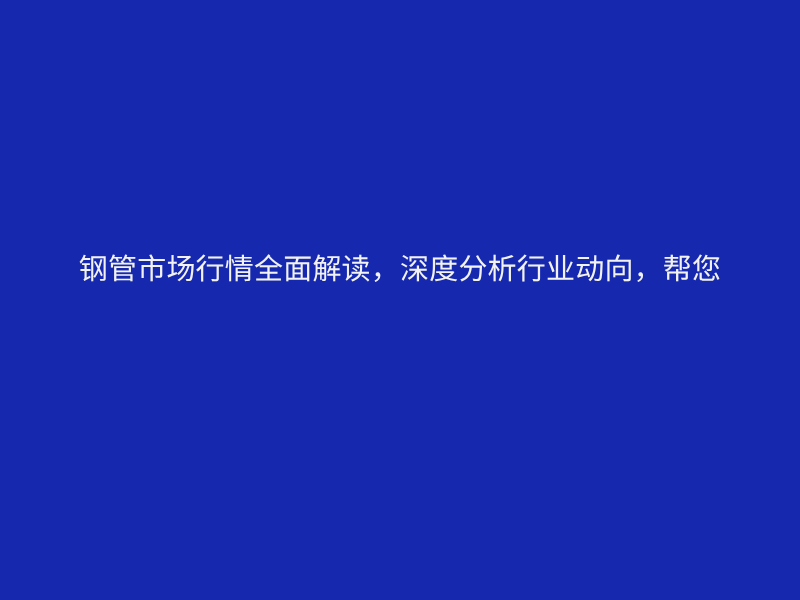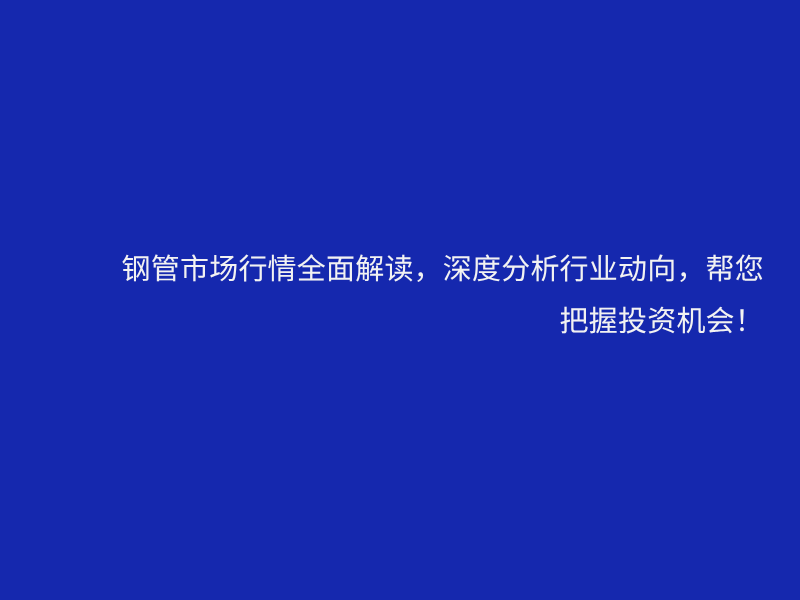--- a/index.html
+++ b/index.html
@@ -37,27 +37,25 @@
 
   .headline-line {
     display: block;
     color: #f2f2f2;
     font-family: "DejaVu Sans", "Liberation Sans", sans-serif;
     font-size: 29px;
     font-weight: 400;
     line-height: 52px;
     letter-spacing: 0.2px;
     white-space: nowrap;
-    text-align: right;
     -webkit-font-smoothing: antialiased;
   }
 </style>
 </head>
 <body>
 
 <div id="banner">
 
   <div id="headline-block">
     <span class="headline-line">钢管市场行情全面解读，深度分析行业动向，帮您</span>
-    <span class="headline-line">把握投资机会！</span>
   </div>
 
 </div>
 
 </body></html>

